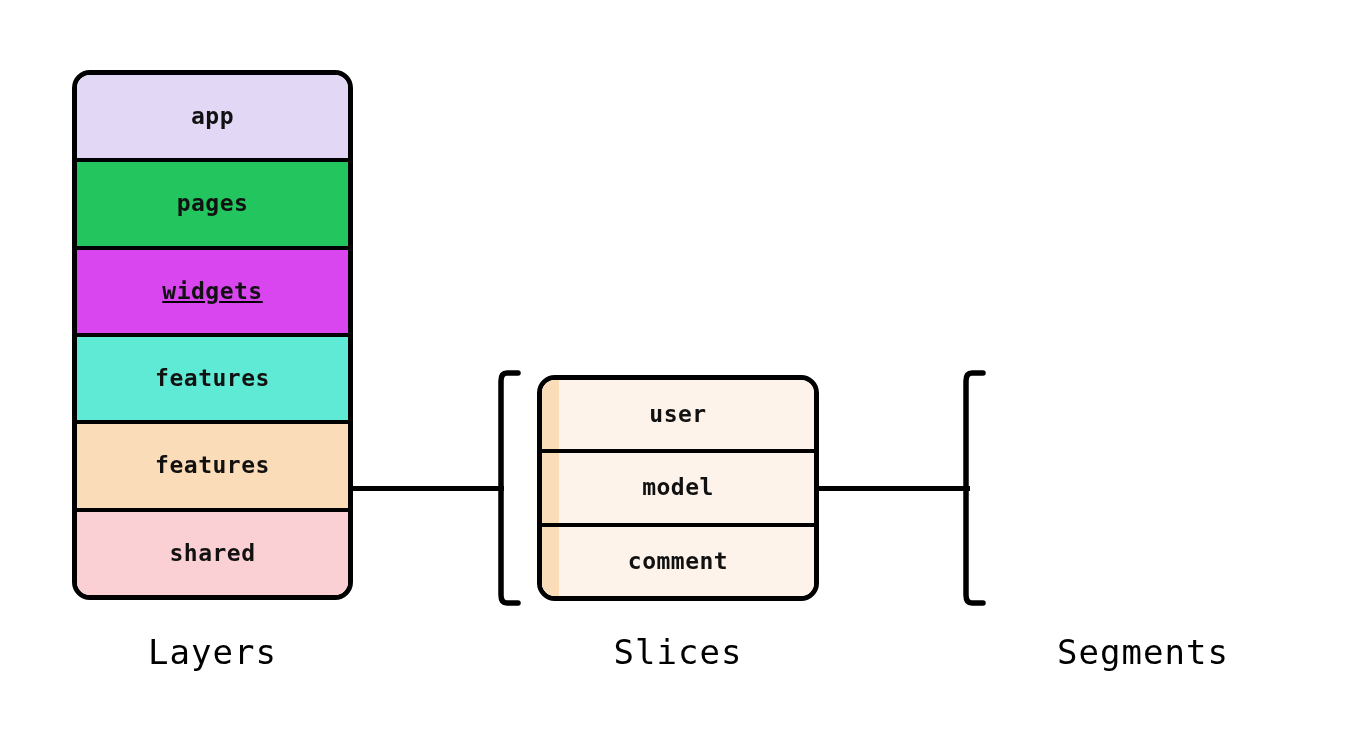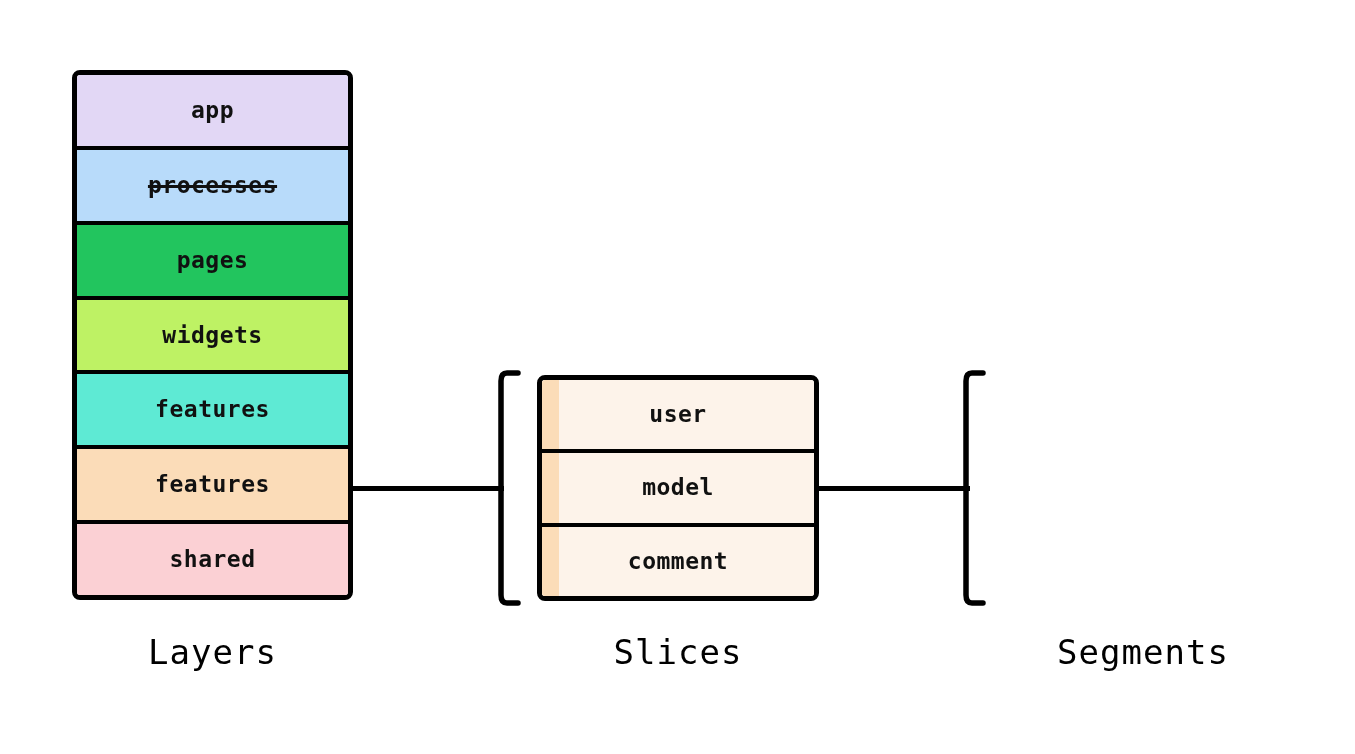--- a/index.html
+++ b/index.html
@@ -20,21 +20,21 @@
   #diagram-root {
     position: absolute;
     inset: 0;
   }
 
   
   .stack {
     position: absolute;
     box-sizing: border-box;
     border: 5px solid #000000;
-    border-radius: 8px;
+    border-radius: 18px;
     overflow: hidden;
     background: #ffffff;
     display: flex;
     flex-direction: column;
   }
   .stack .row {
     position: relative;
     box-sizing: border-box;
     flex: 1 1 0;
     display: flex;
@@ -148,29 +148,26 @@
 <body style="background: rgb(255, 255, 255);">
 
 <div id="diagram-root">
 
   <div class="stack" id="layers-stack">
 
     <div class="row" style="background: rgb(226, 215, 245);">
       <span class="row-label">app</span>
     </div>
 
-    <div class="row" style="background: rgb(184, 219, 250);">
-      <span class="row-label struck">processes</span>
-    </div>
 
     <div class="row" style="background: #22c55e;">
       <span class="row-label">pages</span>
     </div>
 
-    <div class="row" style="background: #bef264;">
+    <div class="row" style="background: #d946ef; text-decoration: underline;">
       <span class="row-label">widgets</span>
     </div>
 
     <div class="row" style="background: #5eead4;">
       <span class="row-label">features</span>
     </div>
 
     <div class="row" style="background: rgb(251, 220, 184);">
       <span class="row-label">features</span>
     </div>

